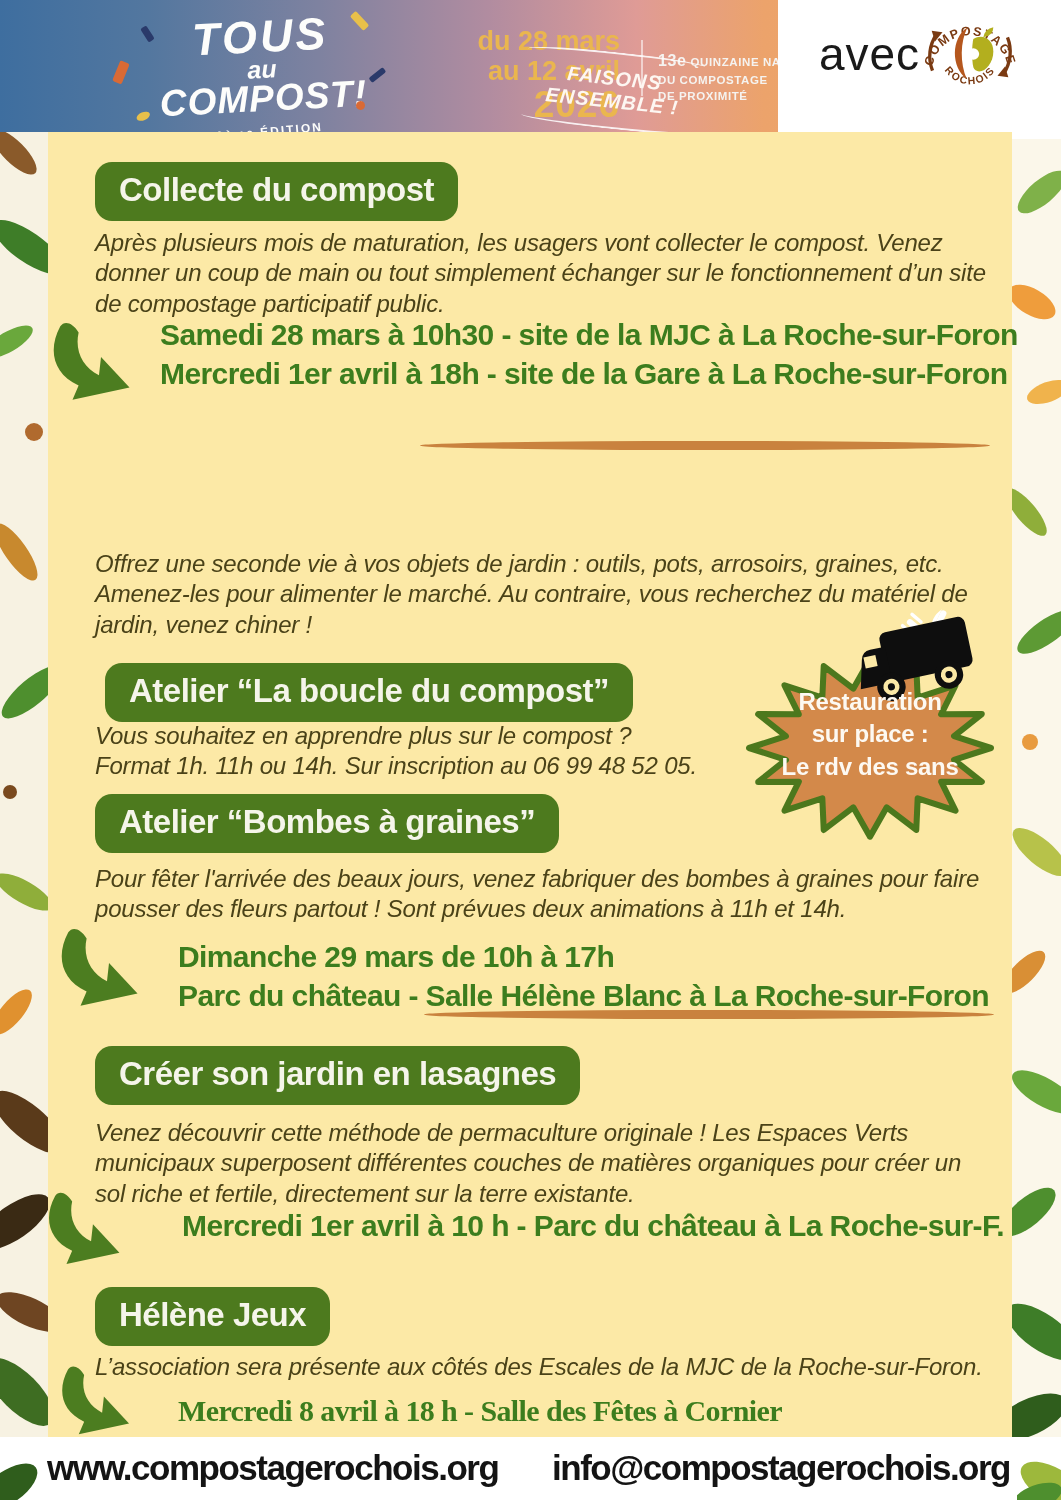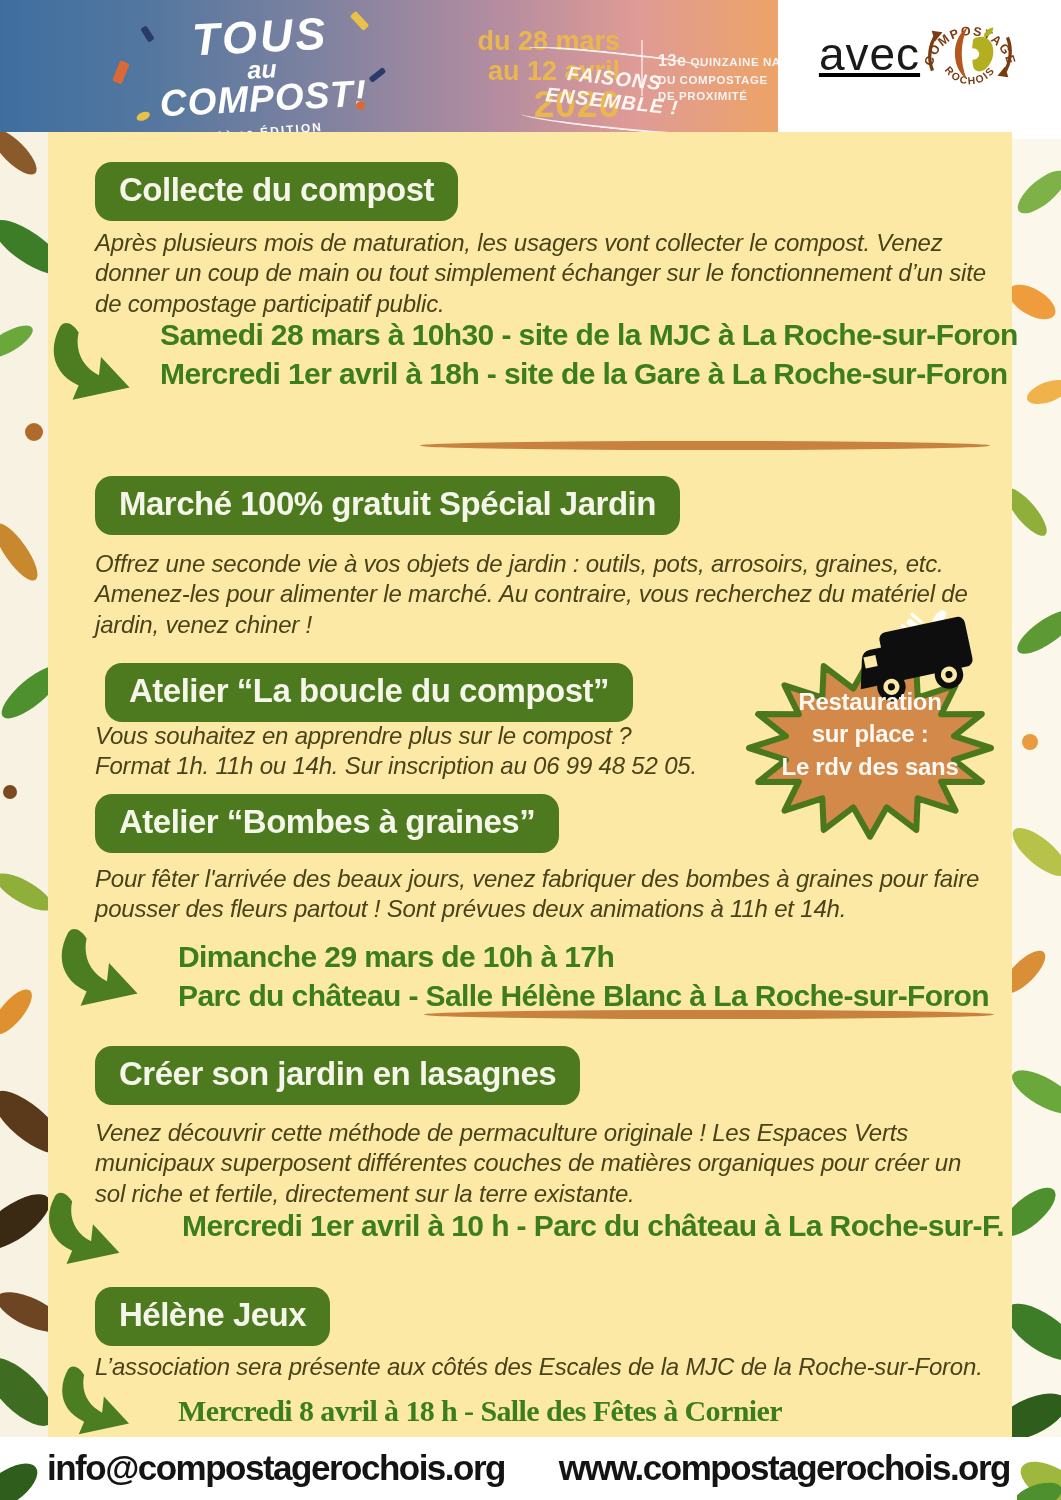--- a/index.html
+++ b/index.html
@@ -44,21 +44,21 @@
   .slogan{position:absolute;left:518px;top:52px;width:190px;text-align:center;
     color:#fdf7f2;font-weight:bold;font-size:20px;letter-spacing:1px;
     font-style:italic;transform:rotate(6deg);}
   .slogan .fl{height:9px;border:0;border-top:2px solid rgba(255,255,255,.85);
     border-radius:100% 100% 0 0;margin:0 6px 4px;}
   .slogan .fl2{border-top:0;border-bottom:2px solid rgba(255,255,255,.85);
     border-radius:0 0 100% 100%;margin-top:5px;}
 
   
   .partner{position:absolute;left:778px;top:0;width:283px;height:139px;background:#ffffff;}
-  .avec-row{display:flex;align-items:center;justify-content:center;gap:0;margin-top:4px;text-decoration:underline;}
+  .avec-row{display:flex;align-items:center;justify-content:center;gap:0;margin-top:4px;}
   .avec{font-size:46px;color:#1a1a1a;letter-spacing:1px;}
   .phone{text-align:center;font-weight:bold;font-size:26px;color:#111;margin-top:0px;letter-spacing:-.5px;}
 
   
   .panel{position:absolute;left:48px;top:132px;width:964px;height:1305px;background:#fce9a6;}
 
   .pill{position:absolute;display:inline-block;background:#4d7a1e;color:#f5f5ea;
     font-weight:bold;font-size:33px;letter-spacing:-.5px;
     padding:9px 24px 12px;border-radius:17px;white-space:nowrap;}
   .pill-1{left:95px;top:162px;}
@@ -209,21 +209,20 @@
   <div class="body-text bt-1">Après plusieurs mois de maturation, les usagers vont collecter le compost. Venez donner un coup de main ou tout simplement échanger sur le fonctionnement d’un site de compostage participatif public.</div>
   <svg class="arrow ar-1" viewBox="0 0 110 78">
     <path d="M16 4 C4 26 8 50 34 62 L28 76 L84 64 L56 34 L54 52 C38 44 30 28 34 10 C28 0 20 -2 16 4 Z" fill="#4c7d20"></path>
   </svg>
   <div class="date-text dt-1">
     <div>Samedi 28 mars à 10h30 - site de la MJC à La Roche-sur-Foron</div>
     <div>Mercredi 1er avril à 18h - site de la Gare à La Roche-sur-Foron</div>
   </div>
   <div class="divider dv-1"></div>
 
-  <div class="pill pill-2">Marché 100% gratuit Spécial Jardin</div>
   <div class="body-text bt-2">Offrez une seconde vie à vos objets de jardin : outils, pots, arrosoirs, graines, etc. Amenez-les pour alimenter le marché. Au contraire, vous recherchez du matériel de jardin, venez chiner !</div>
 
   <div class="pill pill-3">Atelier “La boucle du compost”</div>
   <div class="body-text bt-3">
     <div>Vous souhaitez en apprendre plus sur le compost ?</div>
     <div>Format 1h. 11h ou 14h. Sur inscription au 06 99 48 52 05.</div>
   </div>
 
   <svg class="badge-star" viewBox="0 0 250 190">
     <polygon points="245,95 208.4,106.7 235.9,128.7 195.6,128.4 209.8,157.2 172.3,144.9 170.9,176.3 141.6,153.9 125,183 108.4,153.9 79.1,176.3 77.7,144.9 40.2,157.2 54.4,128.4 14.1,128.7 41.6,106.7 5,95 41.6,83.3 14.1,61.3 54.4,61.6 40.2,32.8 77.7,45.1 79.1,13.7 108.4,36.1 125,7 141.6,36.1 170.9,13.7 172.3,45.1 209.8,32.8 195.6,61.6 235.9,61.3 208.4,83.3" fill="#d3894a" stroke="#4c781d" stroke-width="6" stroke-linejoin="round"></polygon>
@@ -283,17 +282,17 @@
 
   <div class="footer"></div>
   <svg class="corner-leaf" style="left:0;width:40px;" viewBox="0 0 40 63">
     <ellipse cx="8" cy="50" rx="34" ry="16" fill="#2f5d1c" transform="rotate(-35 8 50)"></ellipse>
   </svg>
   <svg class="corner-leaf" style="right:0;width:44px;" viewBox="0 0 44 63">
     <ellipse cx="36" cy="48" rx="36" ry="17" fill="#9db83c" transform="rotate(30 36 48)"></ellipse>
     <ellipse cx="20" cy="60" rx="26" ry="12" fill="#4e8f2e" transform="rotate(-20 20 60)"></ellipse>
   </svg>
   <div class="footer-row">
+    <span>www.compostagerochois.org</span>
     <span>info@compostagerochois.org</span>
-    <span>www.compostagerochois.org</span>
   </div>
 
 </div>
 
 </body></html>

